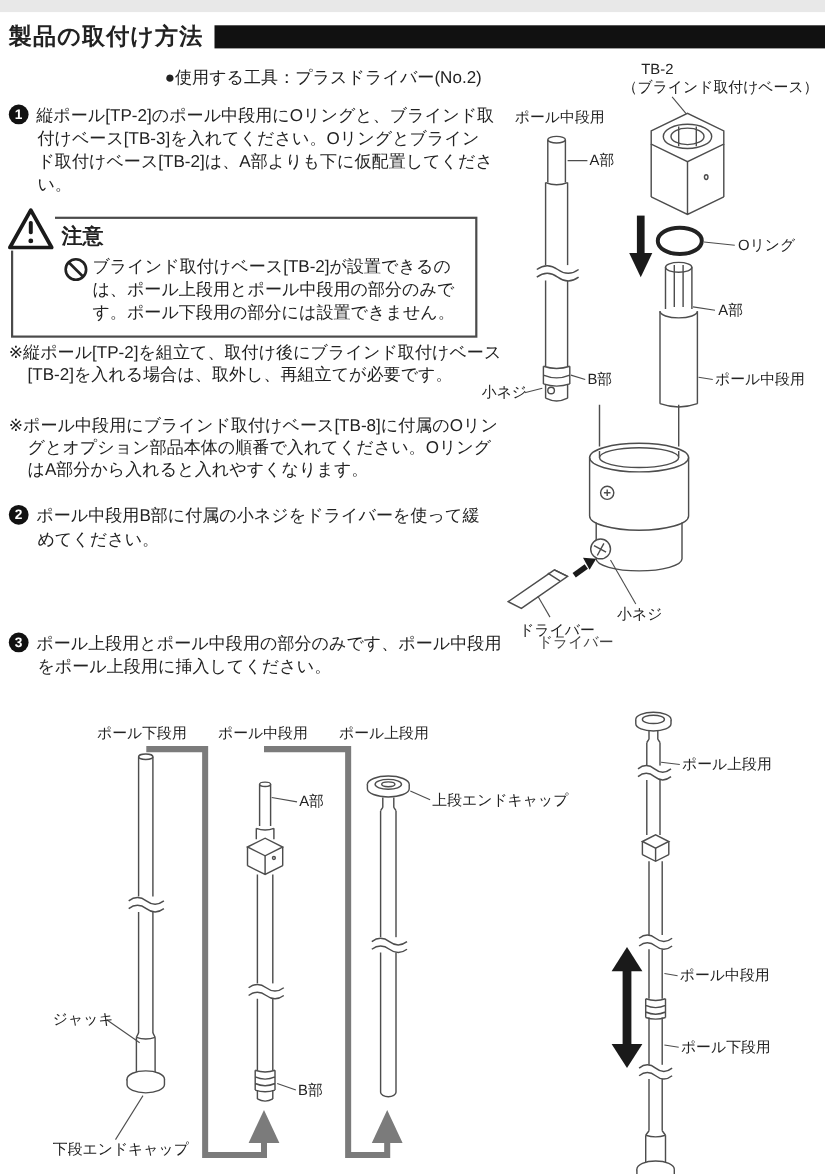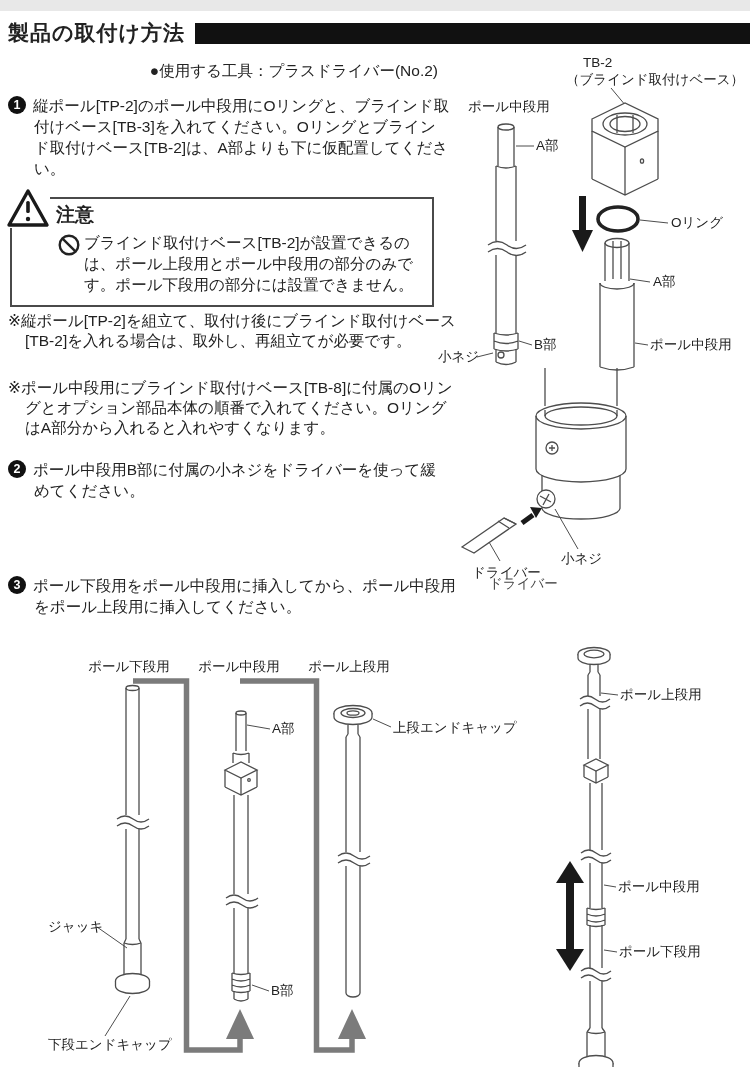--- a/index.html
+++ b/index.html
@@ -79,21 +79,21 @@
       <div class="caution-text">ブラインド取付けベース[TB-2]が設置できるのは、ポール上段用とポール中段用の部分のみです。ポール下段用の部分には設置できません。</div>
     </div>
   </div>
 
   <div class="tblock note note1">※縦ポール[TP-2]を組立て、取付け後にブラインド取付けベース[TB-2]を入れる場合は、取外し、再組立てが必要です。</div>
   <div class="tblock note note2">※ポール中段用にブラインド取付けベース[TB-8]に付属のOリングとオプション部品本体の順番で入れてください。OリングはA部分から入れると入れやすくなります。</div>
 
   <div class="tblock step step2"><span class="badge">2</span><span>ポール中段用B部に付属の小ネジをドライバーを使って緩めてください。</span></div>
 
 
-  <div class="tblock step step3"><span class="badge">3</span><span>ポール下段用をポール中段用に挿入してから、ポール中段用をポール上段用に挿入してください。</span></div>
+  <div class="tblock step step3"><span class="badge">3</span><span>ポール上段用とポール中段用の部分のみです、ポール中段用をポール上段用に挿入してください。</span></div>
 
   <svg class="dg dg1" width="315" height="325" viewBox="0 0 315 325">
 
     <g>
       <text class="dlabel" x="33" y="62">ポール中段用</text>
       <ellipse cx="71" cy="78" rx="8" ry="3" class="lnf"></ellipse>
       <path class="ln" d="M63,78 V117 M79,78 V117"></path>
       <path class="ln" d="M61,117 q10,4 20,0"></path>
       <path class="ln" d="M61,117 V193 M81,117 V193"></path>
       <rect x="52" y="192" width="38" height="13" class="wmask"></rect>

